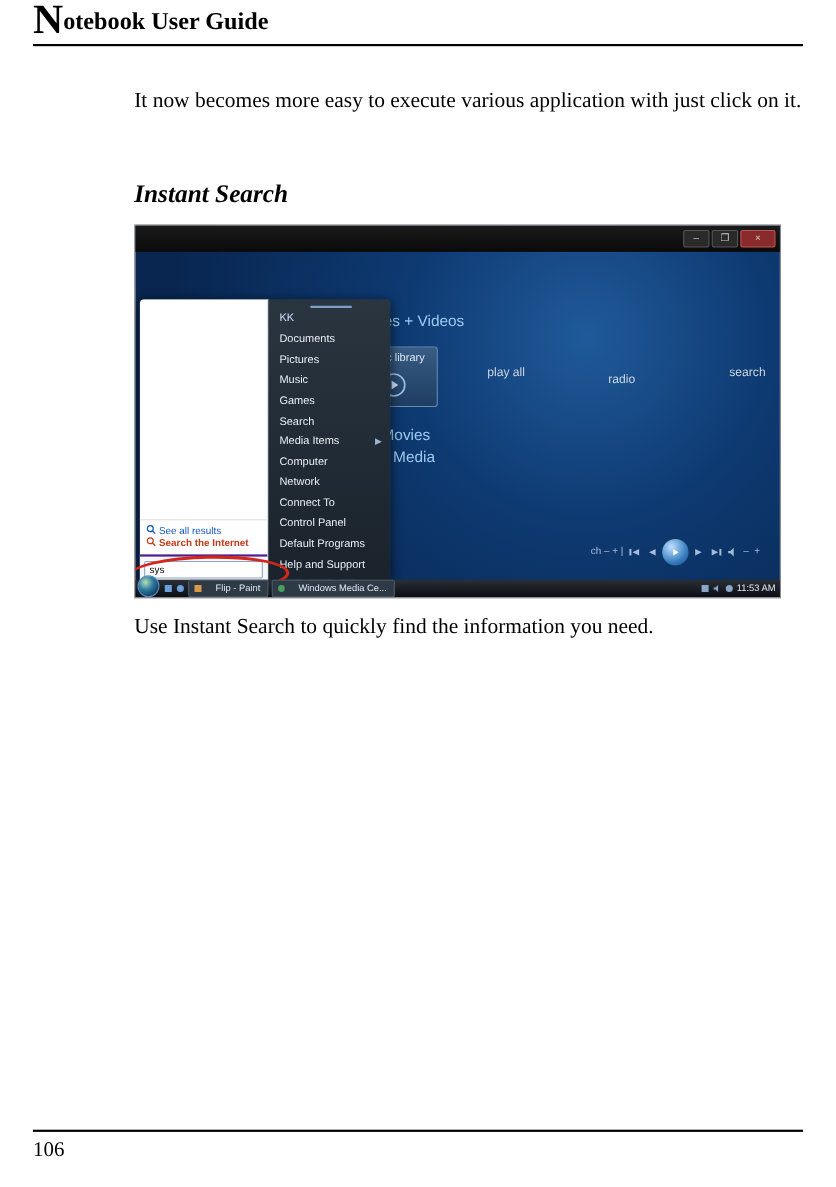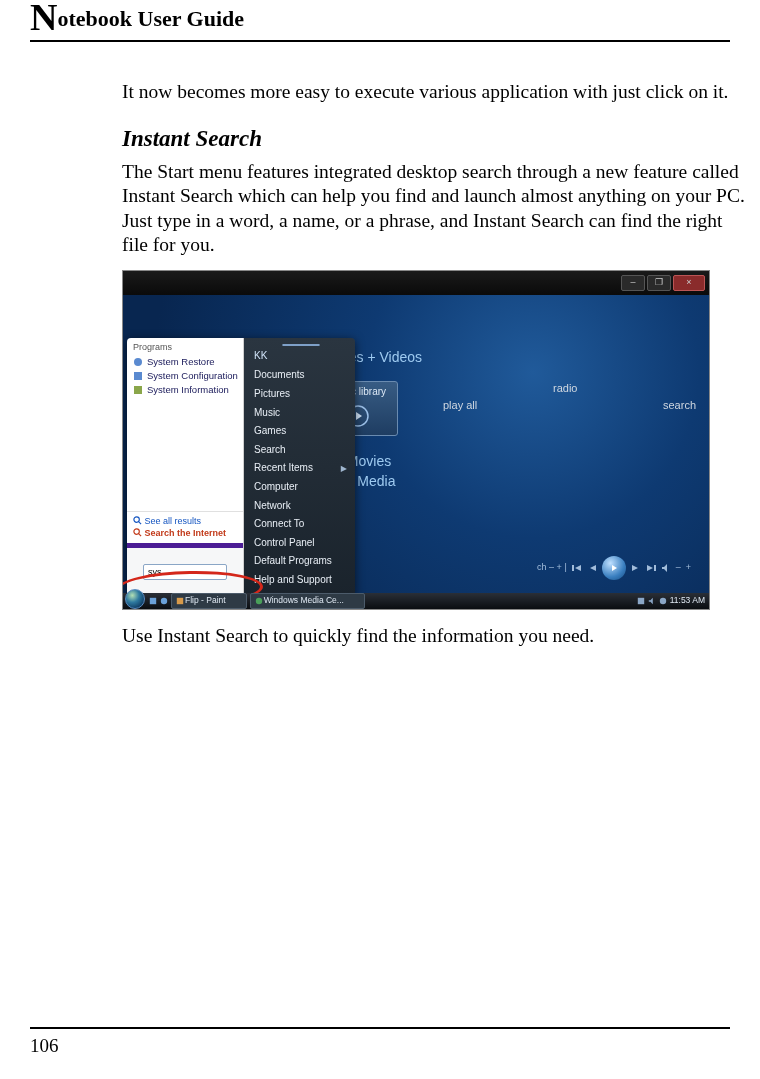--- a/index.html
+++ b/index.html
@@ -49,21 +49,21 @@
     right: 12px;
     top: 80px;
     font-size: 19.5px;
     line-height: 1.26;
   }
   .section-heading {
     font-family: Garamond, "Times New Roman", serif;
     font-weight: 700;
     font-style: italic;
     font-size: 23px;
-    margin-top: 20px;
+    margin-top: 58px;
     margin-bottom: 6px;
   }
   .para { margin: 0 0 10px 0; }
 
   
   .shot {
     width: 586px;
     height: 338px;
     background: #082a58;
     background: radial-gradient(circle at 70% 30%, #205a9a 0%, #0e3a72 35%, #082650 80%);
@@ -199,22 +199,22 @@
   .sm-left-bottom {
     flex: 0 0 auto;
     border-top: 1px solid #e0e0e0;
     padding: 4px 6px;
     color: #1455c0;
     font-size: 9px;
     line-height: 1.25;
   }
   .sm-left-bottom .red { color: #c23a1a; font-weight: bold; }
   .sm-search {
-    border-top: 5px solid #4c1d95;
-    padding: 16px;
+    border-top: 2px solid #4c1d95;
+    padding: 4px;
     background: #f6f7f8;
   }
   .sm-search input {
     width: 100%;
     height: 16px;
     font-size: 9px;
     padding: 0 4px;
     box-sizing: border-box;
     border: 1px solid #8aa6c6;
     border-radius: 2px;
@@ -300,24 +300,24 @@
     background: radial-gradient(circle at 35% 30%, #b3e0b5 0%, #2f7aa0 40%, #0d3860 80%);
     border: 1px solid #5a8bbf;
     flex-shrink: 0;
   }
   .taskbar .tbtn2 {
     height: 14px;
     background: #2e3a45;
     border: 1px solid #4c5b6a;
     border-radius: 2px;
     margin-left: 3px;
-    padding: 0 20px 0 4px;
-    display: flex;
-    align-items: center;
-    gap: 1px;
+    padding: 0 6px 0 4px;
+    display: flex;
+    align-items: center;
+    gap: 12px;
     font-size: 8.5px;
     white-space: nowrap;
     max-width: 100px;
     overflow: hidden;
   }
   .taskbar .qicon {
     width: 8px; height: 8px;
   }
   .taskbar .tray {
     margin-left: auto;
@@ -359,41 +359,40 @@
     <div class="header-title">
       <span class="dropcap">N</span><span>otebook User Guide</span>
     </div>
     <hr>
   </div>
 
   <div class="content">
     <p class="para">It now becomes more easy to execute various application with just click on it.</p>
 
     <div class="section-heading">Instant Search</div>
-    <p class="para">The Start menu features integrated desktop search through a new feature called Instant Search which can help you find and launch almost anything on your PC. Just type in a word, a name, or a phrase, and Instant Search can find the right file for you.</p>
 
     <div class="shot">
 
       <div class="shot-titlebar">
         <div class="tbtn">–</div>
         <div class="tbtn">❐</div>
         <div class="tbtn close">×</div>
       </div>
 
       <div class="mc-label" style="left:190px; top:78px;">Pictures + Videos</div>
       <div class="mc-label selected" style="left:190px; top:96px; font-size:16px;">Music</div>
       <div class="mc-tile">
         <span>music library</span>
         <svg class="mc-playicon" viewBox="0 0 24 24">
             <circle cx="12" cy="12" r="10" fill="none" stroke="#9cc0e8" stroke-width="1.5"></circle>
             <polygon points="10,8 10,16 16,12" fill="#cfe2f7"></polygon>
           </svg>
       </div>
       <div class="mc-sub" style="left:320px; top:128px;">play all</div>
-      <div class="mc-sub" style="left:430px; top:111px;">radio</div>
+      <div class="mc-sub" style="left:430px; top:134px;">radio</div>
       <div class="mc-sub" style="left:540px; top:128px;">search</div>
       <div class="mc-label" style="left:190px; top:182px;">TV + Movies</div>
       <div class="mc-label" style="left:190px; top:202px;">Online Media</div>
 
       <div class="mc-ctrlbar">
         <span class="ctrl">ch  –  +  |</span>
         <svg class="ctrl" width="10" height="10" viewBox="0 0 10 10">
             <rect x="0" y="2" width="2" height="6" fill="#bcd4ee"></rect>
             <polygon points="9,2 9,8 3,5" fill="#bcd4ee"></polygon>
           </svg>
@@ -414,41 +413,20 @@
           </svg>
         <svg class="ctrl" width="10" height="10" viewBox="0 0 10 10">
             <polygon points="1,4 3,4 6,1 6,9 3,6 1,6" fill="#bcd4ee"></polygon>
           </svg>
         <span class="ctrl">–</span>
         <span class="ctrl">+</span>
       </div>
 
       <div class="startmenu">
         <div class="sm-left">
-          <div class="sm-left-top">
-            <div class="prog-hdr">Programs</div>
-            <div class="prog-item">
-              <svg class="pico" viewBox="0 0 10 10">
-                  <circle cx="5" cy="5" r="4" class="g1"></circle>
-                </svg>
-              <span>System Restore</span>
-            </div>
-            <div class="prog-item">
-              <svg class="pico" viewBox="0 0 10 10">
-                  <rect x="1" y="1" width="8" height="8" class="g1"></rect>
-                </svg>
-              <span>System Configuration</span>
-            </div>
-            <div class="prog-item">
-              <svg class="pico" viewBox="0 0 10 10">
-                  <rect x="1" y="1" width="8" height="8" class="g2"></rect>
-                </svg>
-              <span>System Information</span>
-            </div>
-          </div>
           <div class="sm-left-mid"></div>
           <div class="sm-left-bottom">
             <div>
               <svg width="9" height="9" viewBox="0 0 10 10" style="vertical-align:-1px">
                   <circle cx="4" cy="4" r="3" fill="none" stroke="#1455c0" stroke-width="1.3"></circle>
                   <line x1="6.5" y1="6.5" x2="9" y2="9" stroke="#1455c0" stroke-width="1.3"></line>
                 </svg>
               <span>See all results</span>
             </div>
             <div class="red">
@@ -475,21 +453,21 @@
           <div class="ritem">
               <span>Music</span>
             </div>
           <div class="ritem">
               <span>Games</span>
             </div>
           <div class="ritem">
               <span>Search</span>
             </div>
           <div class="ritem">
-              <span>Recent Items</span>
+              <span>Media Items</span>
               <span class="arrow">▶</span>
             </div>
           <div class="ritem">
               <span>Computer</span>
             </div>
           <div class="ritem">
               <span>Network</span>
             </div>
           <div class="ritem">
               <span>Connect To</span>

